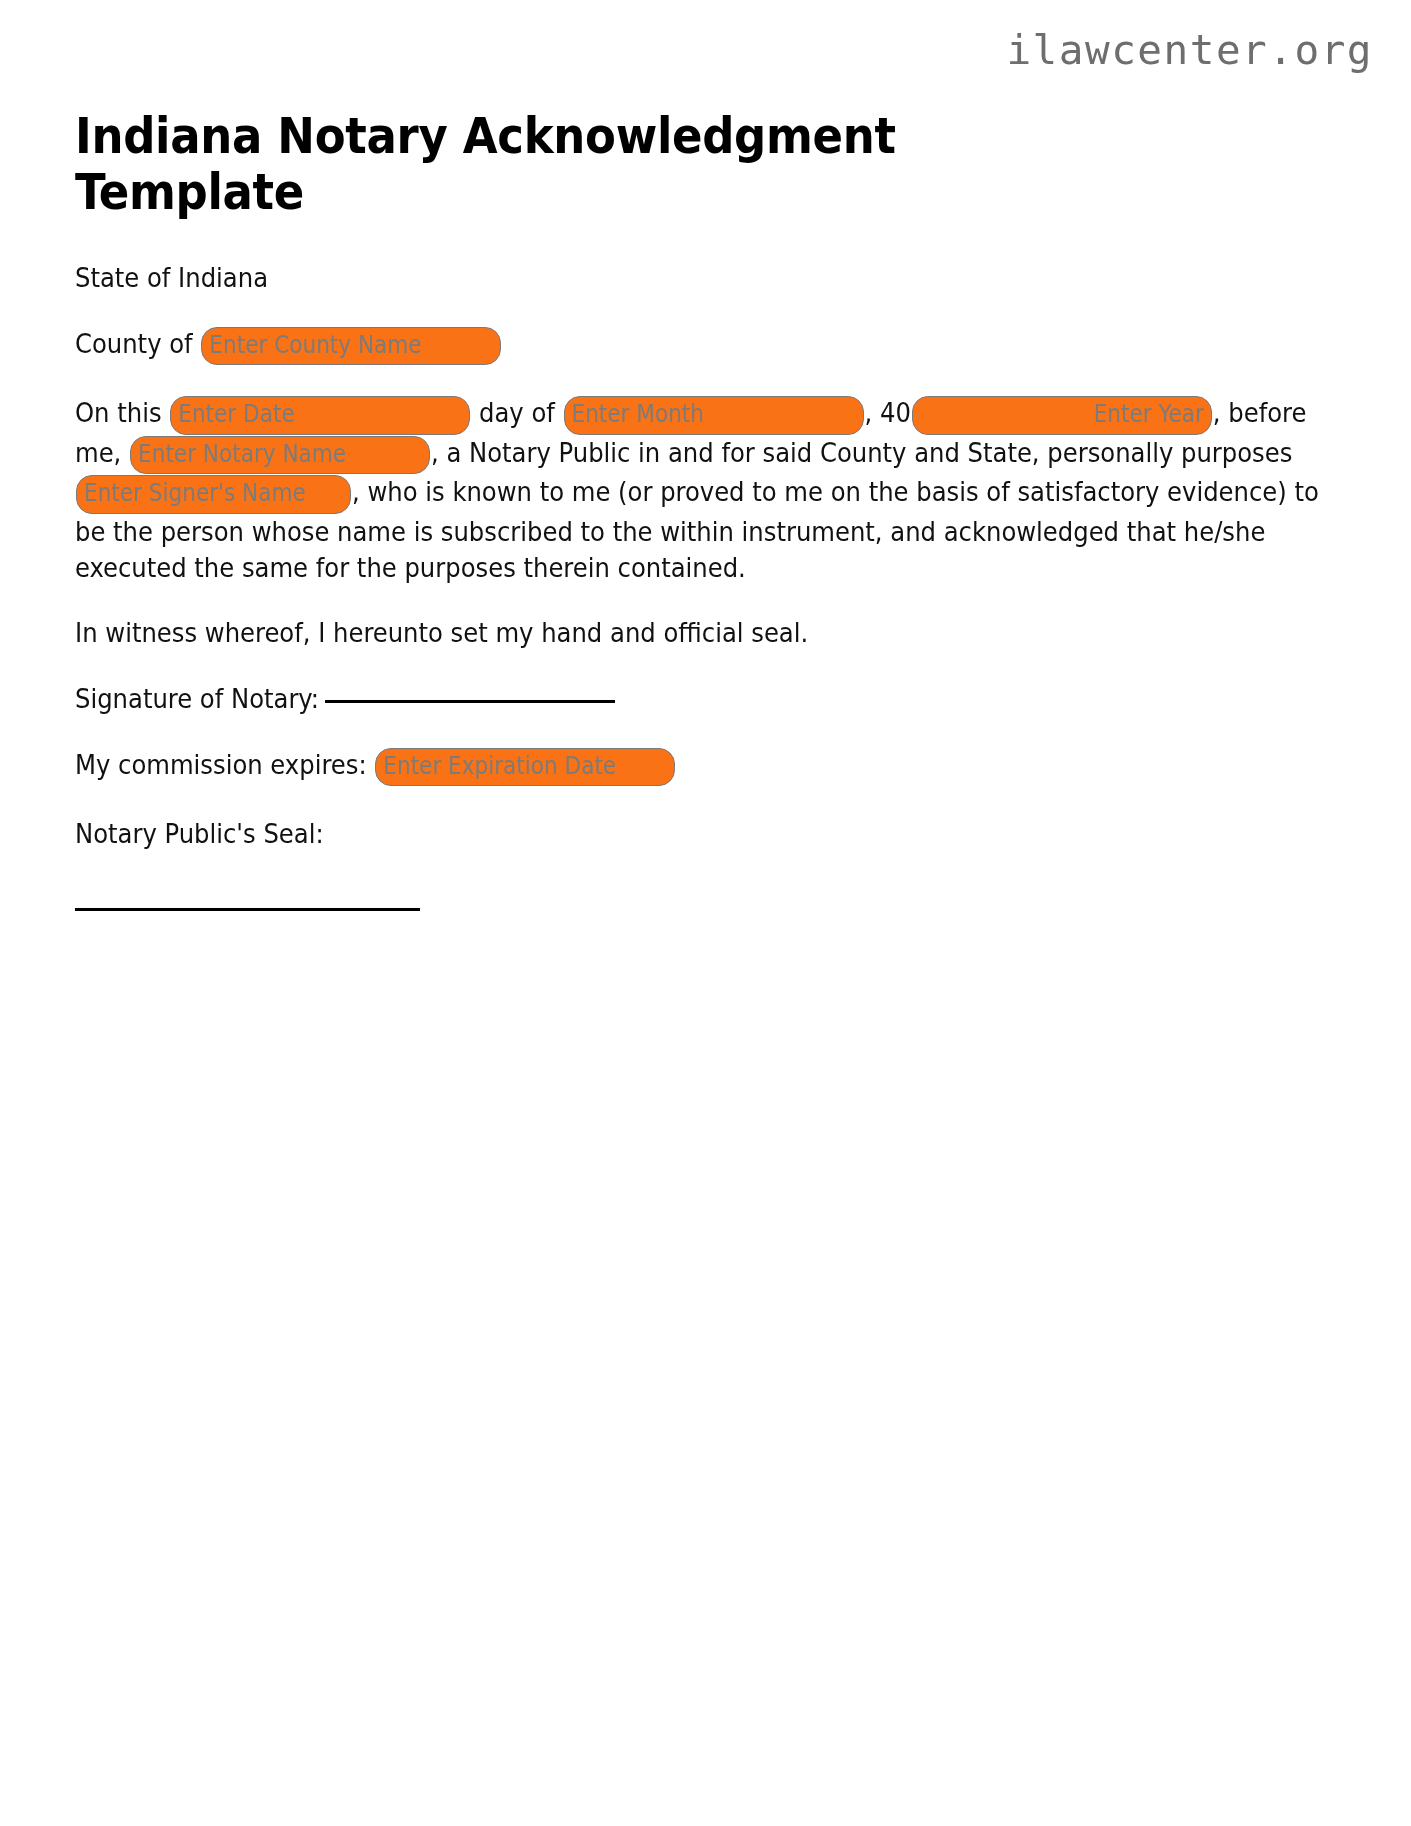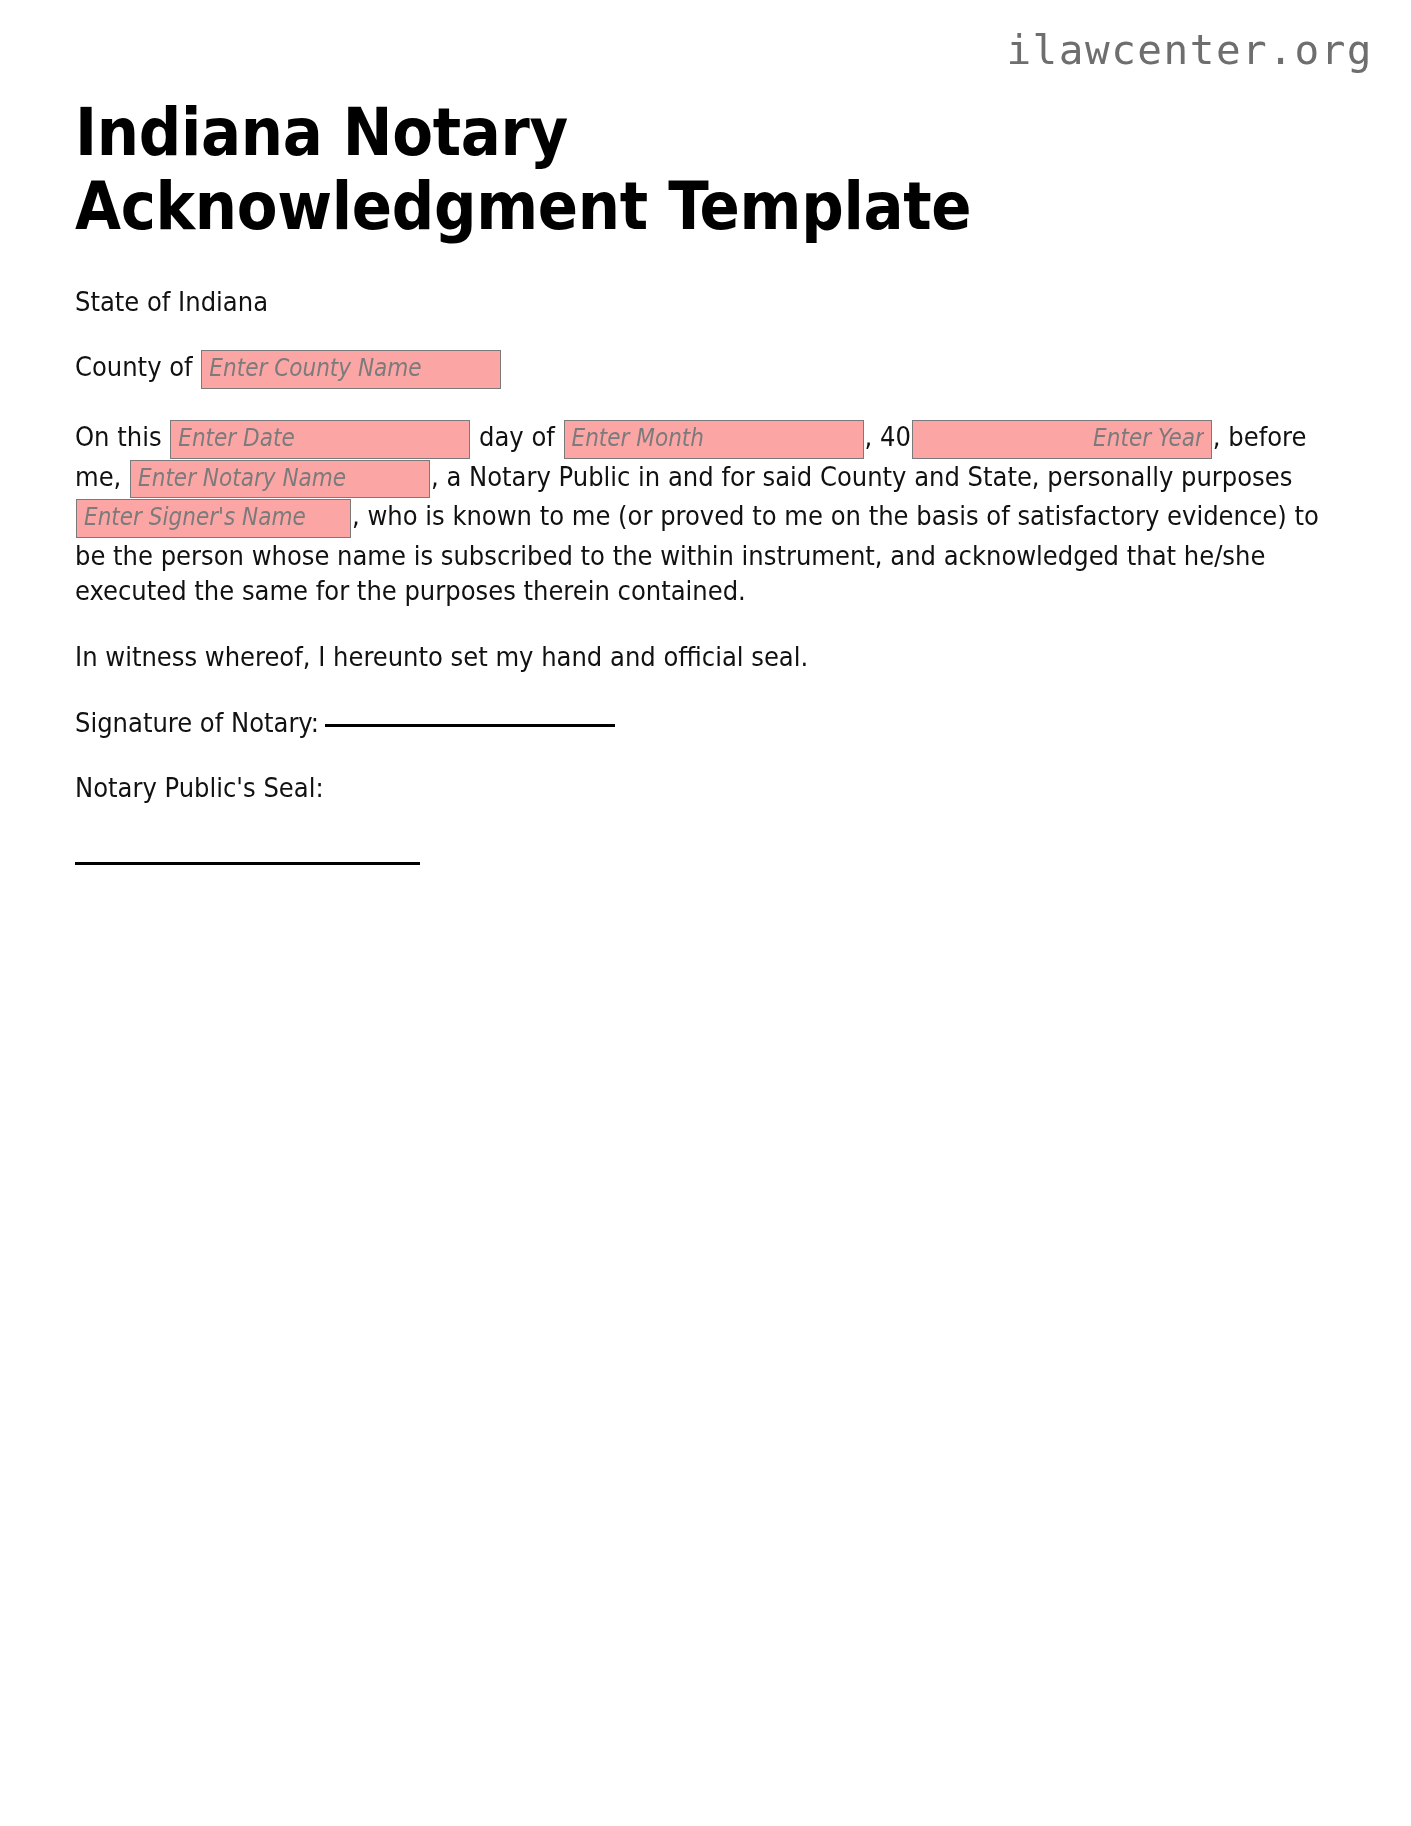--- a/index.html
+++ b/index.html
@@ -42,51 +42,50 @@
   .content {
     position: absolute;
     left: 75px;
     top: 96px;
     width: 1265px;
   }
 
   h1.doc-title {
     font-family: "DejaVu Sans Condensed", "DejaVu Sans", sans-serif;
     font-weight: bold;
-    font-size: 66px;
+    font-size: 50px;
     line-height: 1.12;
     letter-spacing: -0.3px;
-    margin: 0 0 40px 0;
+    margin: 12px 0 40px 0;
     max-width: 1010px;
     color: #000;
   }
 
   p.para {
     font-size: 27px;
     line-height: 1.32;
     margin: 0 0 30px 0;
     color: #111;
     font-family: "DejaVu Sans Condensed", "DejaVu Sans", sans-serif;
   }
 
   
   input.field {
     font-family: "DejaVu Sans Condensed", "DejaVu Sans", sans-serif;
     font-size: 24px;
     color: #111;
-    background: #fca5a5;
+    background: #f97316;
     border: 1.5px solid #7a7a7a;
-    border-radius: 0;
+    border-radius: 16px;
     padding: 4px 7px 5px 7px;
     margin: 0 1px;
     box-sizing: border-box;
     vertical-align: baseline;
     line-height: 1.15;
     outline: none;
-    font-style: italic;
   }
   input.field::placeholder {
     color: #7b7b7b;
     opacity: 1;
   }
 
   .w-county { width: 300px; }
   .w-date   { width: 300px; }
   .w-month  { width: 300px; }
   .w-year   { width: 300px; text-align: right; }
@@ -143,20 +142,24 @@
     </p>
 
     <p class="para">
       <span>In witness whereof, I hereunto set my hand and official seal.</span>
     </p>
 
     <p class="para">
       <span>Signature of Notary:</span><span class="rule-inline"></span>
     </p>
 
+    <p class="para">
+      <span>My commission expires:</span>
+      <input class="field w-exp" type="text" placeholder="Enter Expiration Date" style="">
+    </p>
 
     <p class="para">
       <span>Notary Public's Seal:</span>
     </p>
 
     <div class="seal-rule"></div>
 
   </div>
 </div>
 

